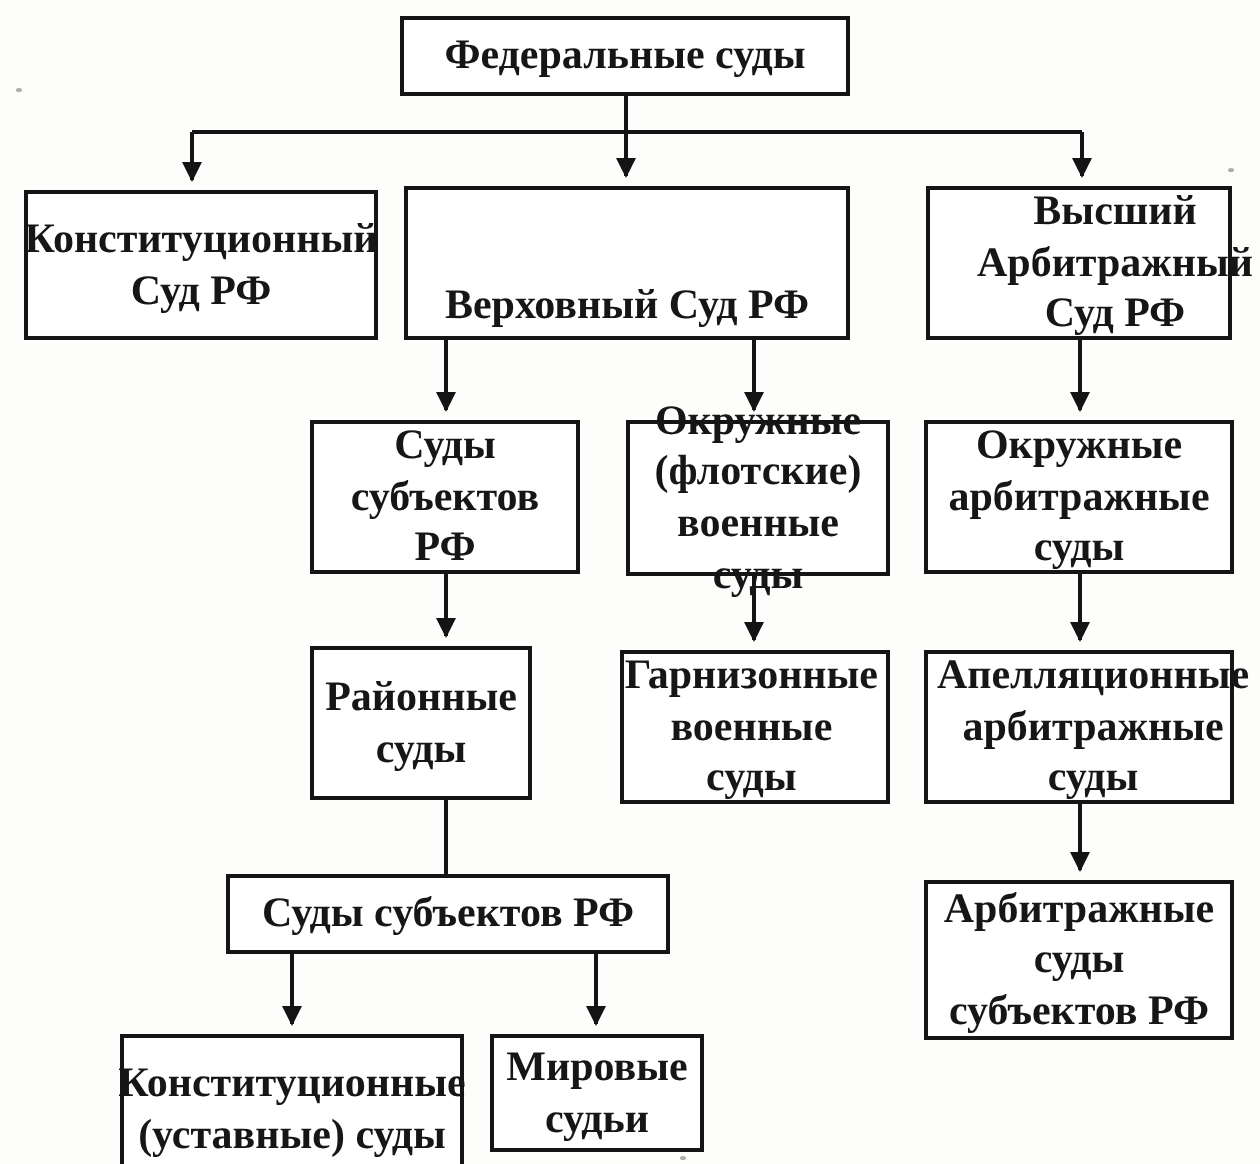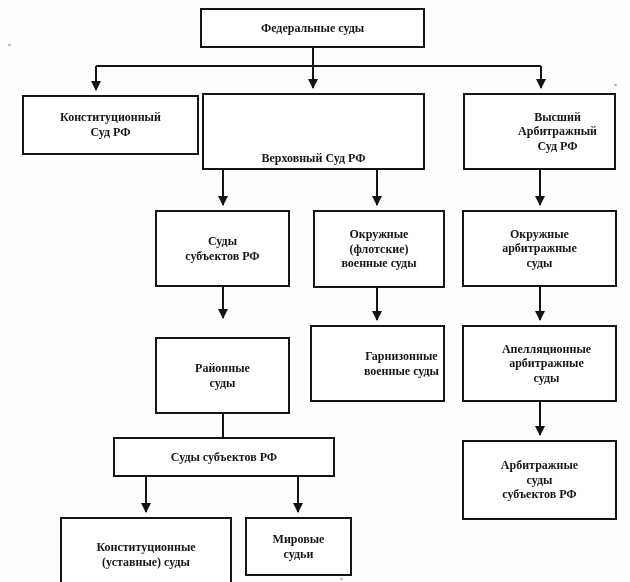--- a/index.html
+++ b/index.html
@@ -26,21 +26,21 @@
     background: #ffffff;
     border: 2px solid #151515;
     display: flex;
     align-items: center;
     justify-content: center;
     text-align: center;
   }
   .node .lbl {
     white-space: pre-line;
     font-weight: bold;
-    font-size: 12px;
+    font-size: 21px;
     line-height: 1.22;
     color: #161616;
     padding: 2px 4px;
   }
   
   .speck {
     position: absolute;
     background: #8a8a84;
     width: 3px; height: 2px;
     border-radius: 50%;
@@ -80,21 +80,21 @@
   </svg>
 
   <div class="speck" style="left:8px; top:44px;"></div>
   <div class="speck" style="left:614px; top:84px;"></div>
   <div class="speck" style="left:340px; top:578px;"></div>
 
   <div class="node" style="left:200px; top:8px; width:225px; height:40px;">
     <span class="lbl">Федеральные суды</span>
   </div>
 
-  <div class="node" style="left:22px; top:95px; width:177px; height:60px;">
+  <div class="node" style="left:12px; top:95px; width:177px; height:75px;">
     <span class="lbl">Конституционный
 Суд РФ</span>
   </div>
 
   <div class="node" style="left:202px; top:93px; width:223px; height:77px;align-items:flex-end;">
     <span class="lbl">Верховный Суд РФ</span>
   </div>
 
   <div class="node" style="left:463px; top:93px; width:153px; height:77px;padding-left:36px;">
     <span class="lbl">Высший
@@ -112,21 +112,21 @@
 (флотские)
 военные суды</span>
   </div>
 
   <div class="node" style="left:462px; top:210px; width:155px; height:77px;">
     <span class="lbl">Окружные
 арбитражные
 суды</span>
   </div>
 
-  <div class="node" style="left:155px; top:323px; width:135px; height:77px;margin-top:14px;">
+  <div class="node" style="left:155px; top:323px; width:111px; height:77px;">
     <span class="lbl">Районные
 суды</span>
   </div>
 
   <div class="node" style="left:310px; top:325px; width:135px; height:77px;justify-content:flex-end;">
     <span class="lbl">Гарнизонные
 военные суды</span>
   </div>
 
   <div class="node" style="left:462px; top:325px; width:155px; height:77px;padding-left:14px;">

